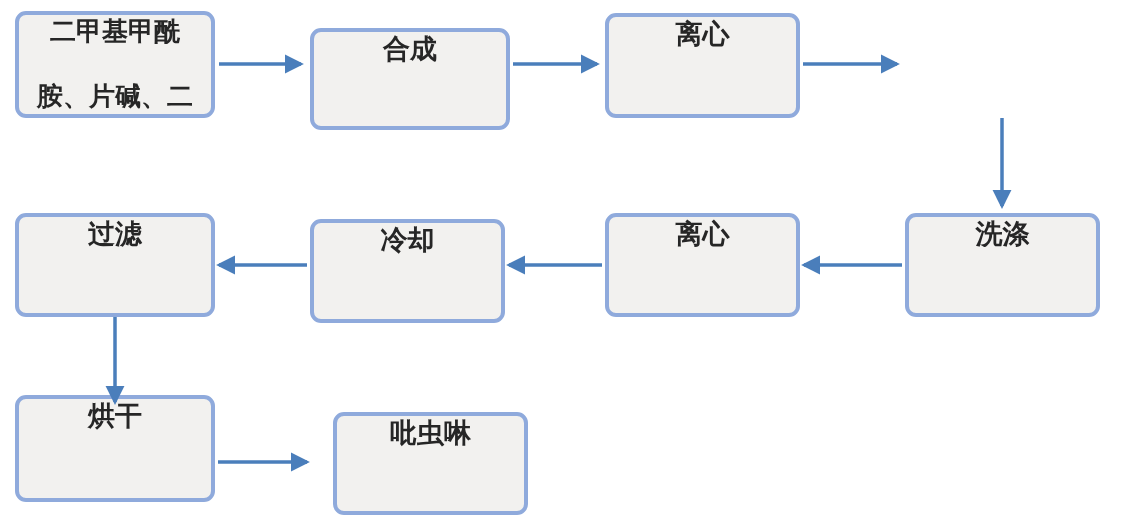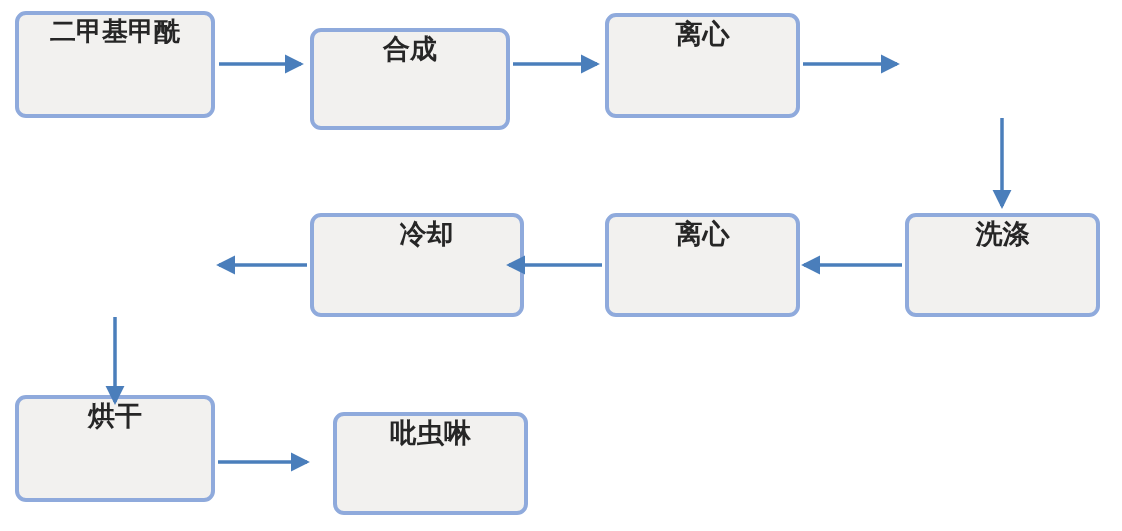--- a/index.html
+++ b/index.html
@@ -31,54 +31,58 @@
     color:var(--text);
     font-size:27px;
     line-height:1.3;
   }
   .node span{display:block;white-space:nowrap;}
   .n1{left:15px;top:11px;width:192px;height:99px;font-size:26px;}
   .n2{left:310px;top:28px;width:192px;height:94px;}
   .n3{left:605px;top:13px;width:187px;height:97px;}
   .n4{left:905px;top:13px;width:187px;height:97px;}
   .n5{left:15px;top:213px;width:192px;height:96px;}
-  .n6{left:310px;top:213px;width:187px;height:96px;padding-left:19px;}
+  .n6{left:310px;top:219px;width:187px;height:96px;}
   .n7{left:605px;top:213px;width:187px;height:96px;}
   .n8{left:905px;top:213px;width:187px;height:96px;}
   .n9{left:15px;top:395px;width:192px;height:99px;}
   .n10{left:333px;top:412px;width:187px;height:95px;}
   svg.edges{
     position:absolute;left:0;top:0;width:1122px;height:531px;
     pointer-events:none;
   }
   svg.edges line{stroke:var(--arrow);stroke-width:3.5;}
   svg.edges .head{fill:var(--arrow);}
 </style>
 </head>
 <body>
 
 <div class="canvas">
 
   <div class="node n1">
     <span>二甲基甲酰</span>
+    <span>胺、片碱、二</span>
   </div>
   <div class="node n2">
     <span>合成</span>
   </div>
   <div class="node n3">
     <span>离心</span>
   </div>
   <div class="node n8">
     <span>洗涤</span>
   </div>
   <div class="node n7">
     <span>离心</span>
   </div>
   <div class="node n6">
     <span>冷却</span>
+  </div>
+  <div class="node n5">
+    <span>过滤</span>
   </div>
   <div class="node n9">
     <span>烘干</span>
   </div>
   <div class="node n10">
     <span>吡虫啉</span>
   </div>
 
   <svg class="edges" viewBox="0 0 1122 531" xmlns="http://www.w3.org/2000/svg">
     <defs>

